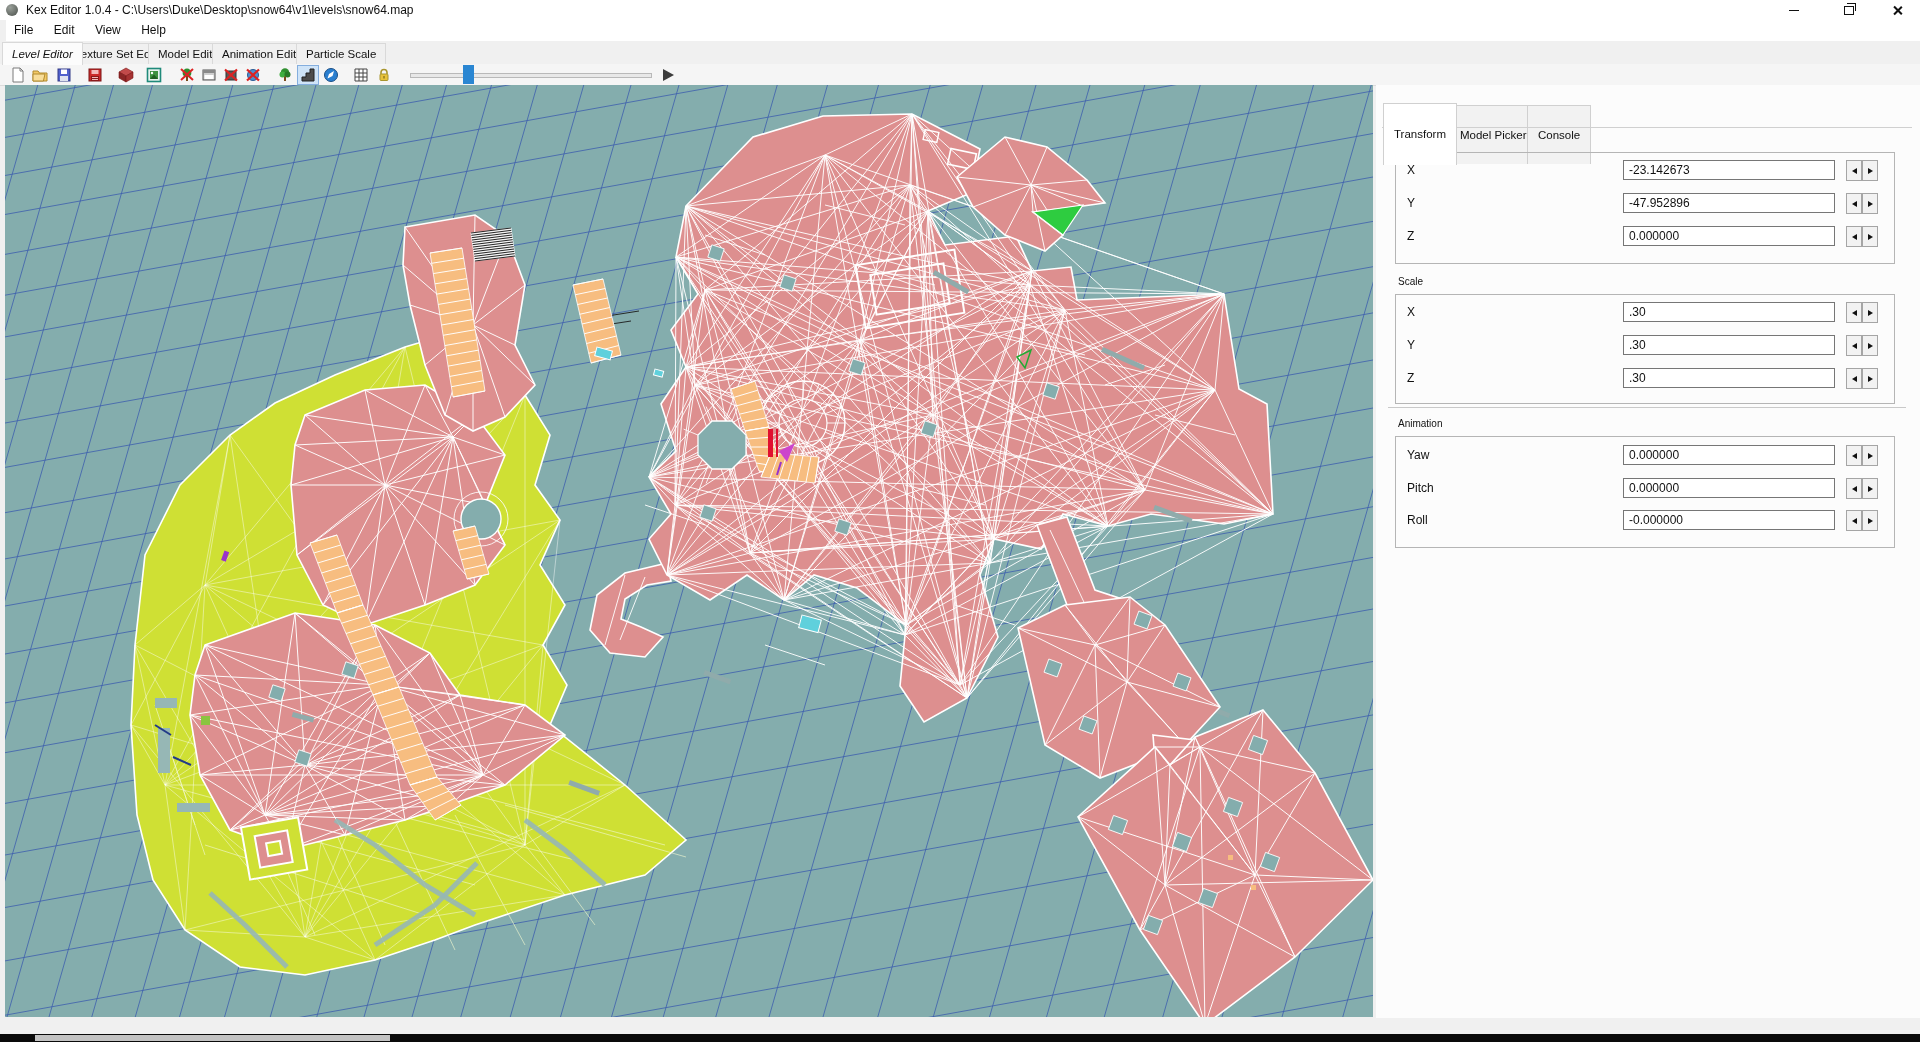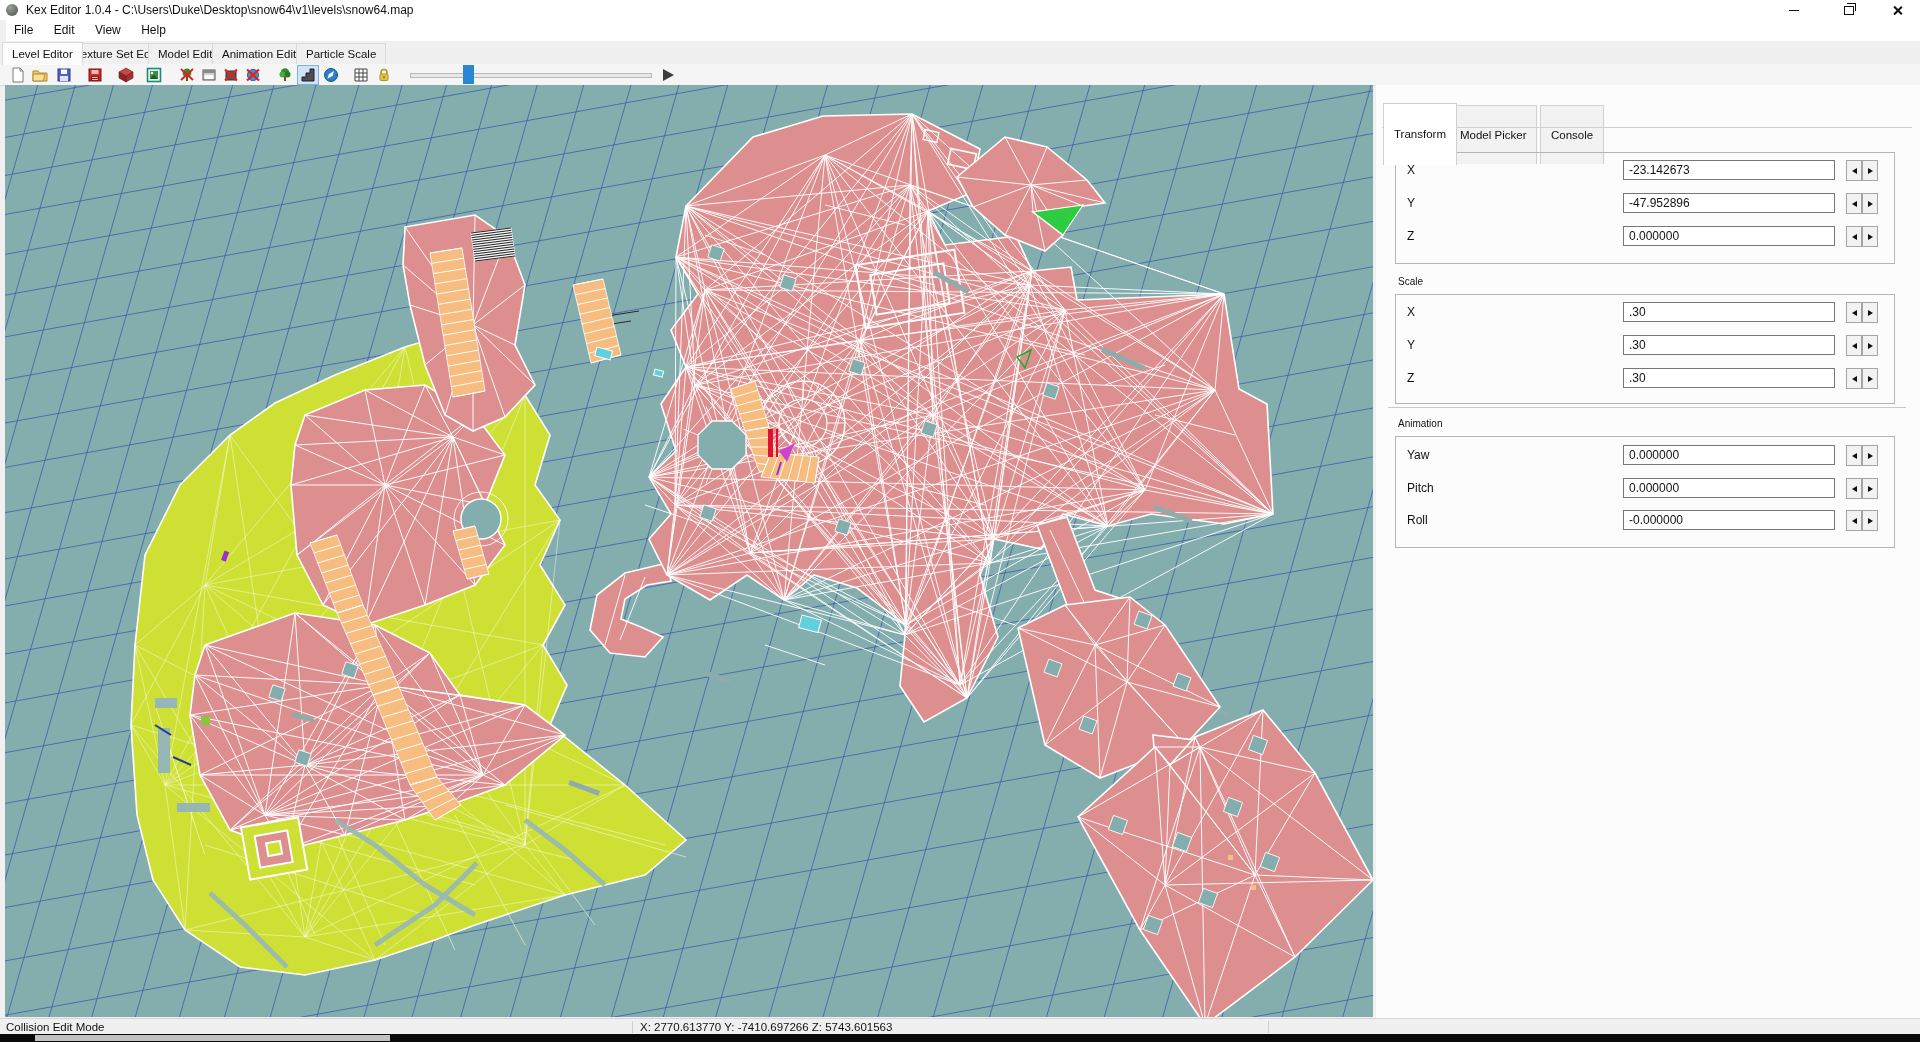--- a/index.html
+++ b/index.html
@@ -71,21 +71,21 @@
   </div>
 
   <div class="abs" id="menubar">
     <span class="menu-item">File</span>
     <span class="menu-item">Edit</span>
     <span class="menu-item">View</span>
     <span class="menu-item">Help</span>
   </div>
 
   <div class="abs" id="edtabs">
-    <div class="edtab active" style="left:2px;">Level Editor</div>
+    <div class="edtab active" style="left:2px;font-style:italic;">Level Editor</div>
     <div class="edtab" style="left:65px;">Texture Set Editor</div>
     <div class="edtab" style="left:148px;">Model Editor</div>
     <div class="edtab" style="left:212px;">Animation Editor</div>
     <div class="edtab" style="left:296px;">Particle Scale</div>
   </div>
 
   <div class="abs" id="toolbar"></div>
 
   <div class="tbi" style="left:8px;">
     <svg viewBox="0 0 16 16">
@@ -930,21 +930,21 @@
         <rect x="1195.5" y="805.5" width="15" height="15" fill="#84adad" stroke="#ffffff" stroke-width="0.8" transform="rotate(20 1203 813)"></rect>
         <rect x="1140.5" y="832.5" width="15" height="15" fill="#84adad" stroke="#ffffff" stroke-width="0.8" transform="rotate(20 1148 840)"></rect>
         <rect x="1223" y="770" width="5" height="5" fill="#f7bd80"></rect>
         <rect x="1246" y="800" width="5" height="5" fill="#f7bd80"></rect>
       </svg>
   </div>
 
   <div class="abs" id="panel">
     <div class="ptab active" style="left:7px;">Transform</div>
     <div class="ptab" style="left:73px;">Model Picker</div>
-    <div class="ptab" style="left:164px;text-align:center;">Console</div>
+    <div class="ptab" style="left:151px;text-align:center;">Console</div>
     <div id="panel-sep"></div>
 
     <div class="grp-label" style="left:22px;top:49px;">Origin</div>
     <div class="grp-box" style="left:19px;top:67px;height:110px;"></div>
     <div class="row-label" style="top:78px;">X</div>
     <input class="val" style="top: 75px;" value="-23.142673">
     <div class="spin" style="left:470px;top:75px;">
         <div class="tri-l"></div>
       </div>
     <div class="spin" style="left:486px;top:75px;">
@@ -1017,21 +1017,15 @@
     <div class="row-label" style="top:428px;">Roll</div>
     <input class="val" style="top: 425px;" value="-0.000000">
     <div class="spin" style="left:470px;top:425px;">
         <div class="tri-l"></div>
       </div>
     <div class="spin" style="left:486px;top:425px;">
         <div class="tri-r"></div>
       </div>
   </div>
 
-  <div class="abs" id="statusbar">
-    <span style="position:absolute;left:6px;top:2px;">Collision Edit Mode</span>
-    <span style="position:absolute;left:640px;top:2px;">X: 2770.613770 Y: -7410.697266 Z: 5743.601563</span>
-    <div class="sb-sep" style="left:632px;"></div>
-    <div class="sb-sep" style="left:1268px;"></div>
-  </div>
   <div class="abs" id="bottomstrip"></div>
   <div class="abs" id="bottomstrip-seg"></div>
 </div>
 
 </body></html>

